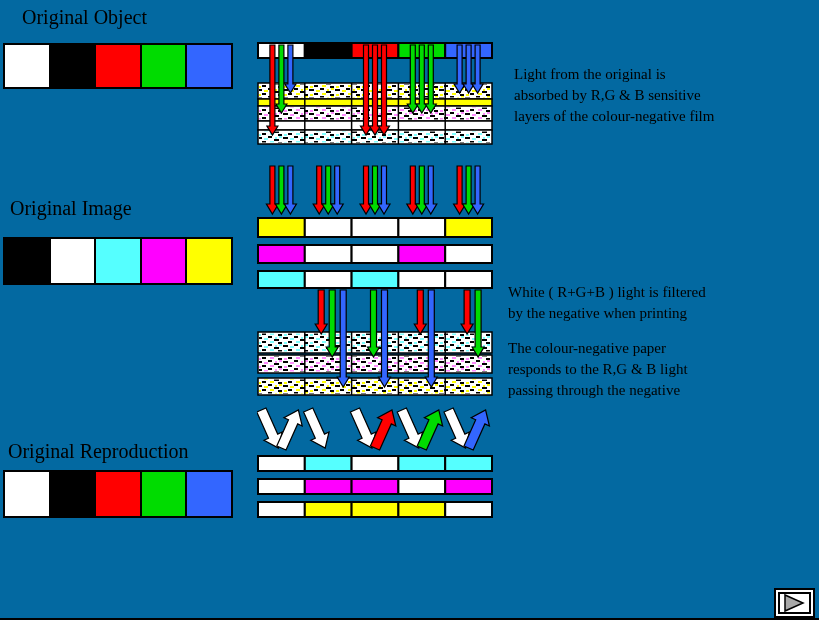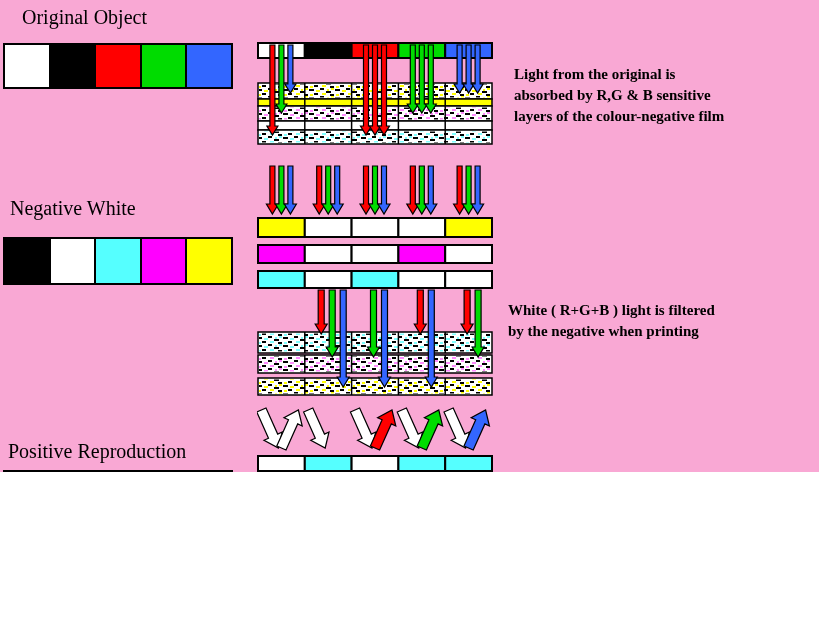--- a/index.html
+++ b/index.html
@@ -1,54 +1,54 @@
 <!DOCTYPE html>
 <html><head>
 <meta charset="utf-8">
 <style>
   html,body{margin:0;padding:0;background:#fff;}
-  #stage{position:relative;width:819px;height:472px;background:#f9a8d4;overflow:hidden;
+  #stage{position:relative;width:819px;height:620px;background:#0369a1;overflow:hidden;
          font-family:"Liberation Serif", serif;}
   .heading{position:absolute;font-size:20px;color:#000;white-space:pre;}
   .color-bar{position:absolute;left:3px;width:230px;height:46px;border:2px solid #000;
              box-sizing:border-box;display:flex;}
   .color-bar .cell{flex:1;border-right:2px solid #000;}
   .color-bar .cell:last-child{border-right:none;}
   .diagram{position:absolute;}
-  .txt{position:absolute;font-weight:bold;font-size:15px;line-height:21px;color:#000;white-space:pre;}
+  .txt{position:absolute;font-weight:normal;font-size:15px;line-height:21px;color:#000;white-space:pre;}
   #next-button{position:absolute;left:774px;top:588px;width:41px;height:30px;border:2px solid #000;
                background:#fff;box-sizing:border-box;padding:2px;cursor:pointer;}
   #next-button .inner{width:100%;height:100%;border:2px solid #000;box-sizing:border-box;
                display:flex;align-items:center;justify-content:center;background:#fff;}
   #bottom-line{position:absolute;left:0;top:618px;width:819px;height:2px;background:#000;}
 </style>
 </head>
 <body>
 
 <div id="stage">
 
   <div class="heading" style="left:22px;top:6px;">Original Object</div>
   <div class="color-bar" style="top:43px;">
       <div class="cell" style="background: rgb(255, 255, 255);"></div>
       <div class="cell" style="background: rgb(0, 0, 0);"></div>
       <div class="cell" style="background: rgb(255, 0, 0);"></div>
       <div class="cell" style="background: rgb(0, 220, 0);"></div>
       <div class="cell" style="background: rgb(51, 102, 255);"></div>
     </div>
 
-  <div class="heading" style="left:10px;top:197px;">Negative White</div>
+  <div class="heading" style="left:10px;top:197px;">Original Image</div>
   <div class="color-bar" style="top:237px;height:48px;">
       <div class="cell" style="background: rgb(0, 0, 0);"></div>
       <div class="cell" style="background: rgb(255, 255, 255);"></div>
       <div class="cell" style="background: rgb(85, 255, 255);"></div>
       <div class="cell" style="background: rgb(255, 0, 255);"></div>
       <div class="cell" style="background: rgb(255, 255, 0);"></div>
     </div>
 
-  <div class="heading" style="left:8px;top:440px;">Positive Reproduction</div>
+  <div class="heading" style="left:8px;top:440px;">Original Reproduction</div>
   <div class="color-bar" style="top:470px;height:48px;">
       <div class="cell" style="background: rgb(255, 255, 255);"></div>
       <div class="cell" style="background: rgb(0, 0, 0);"></div>
       <div class="cell" style="background: rgb(255, 0, 0);"></div>
       <div class="cell" style="background: rgb(0, 220, 0);"></div>
       <div class="cell" style="background: rgb(51, 102, 255);"></div>
     </div>
 
   <svg id="d1" class="diagram" style="left:257px;top:40px;" width="236" height="106">
       <defs>
@@ -263,22 +263,25 @@
       <polygon points="122.6,45.0 134.3,18.9 138.8,21.0 135.0,5.0 120.6,12.8 125.1,14.8 113.4,41.0" fill="#FF0000" stroke="#000" stroke-width="1.2"></polygon>
       <polygon points="140.2,7.0 151.9,33.2 147.4,35.2 161.8,43.0 165.6,27.0 161.1,29.1 149.4,3.0" fill="#FFFFFF" stroke="#000" stroke-width="1.2"></polygon>
       <polygon points="169.4,45.0 181.1,18.9 185.6,21.0 181.8,5.0 167.4,12.8 171.9,14.8 160.2,41.0" fill="#00DC00" stroke="#000" stroke-width="1.2"></polygon>
       <polygon points="187.0,7.0 198.7,33.2 194.2,35.2 208.6,43.0 212.4,27.0 207.9,29.1 196.2,3.0" fill="#FFFFFF" stroke="#000" stroke-width="1.2"></polygon>
       <polygon points="216.2,45.0 227.9,18.9 232.4,21.0 228.6,5.0 214.2,12.8 218.7,14.8 207.0,41.0" fill="#3366FF" stroke="#000" stroke-width="1.2"></polygon>
     </svg>
 
   <div class="txt" style="left:514px;top:64px;">Light from the original is
 absorbed by R,G &amp; B sensitive
 layers of the colour-negative film</div>
-  <div class="txt" style="left:508px;top:300px;">White ( R+G+B ) light is filtered
+  <div class="txt" style="left:508px;top:282px;">White ( R+G+B ) light is filtered
 by the negative when printing</div>
+  <div class="txt" style="left:508px;top:338px;">The colour-negative paper
+responds to the R,G &amp; B light
+passing through the negative</div>
 
   <div id="next-button">
     <div class="inner">
       <svg width="27" height="20">
         <polygon id="play-tri" points="4,2 4,18 22,10" stroke="#000" stroke-width="1.5" fill="#A8A8A8"></polygon>
       </svg>
     </div>
   </div>
 
   <div id="bottom-line"></div>

